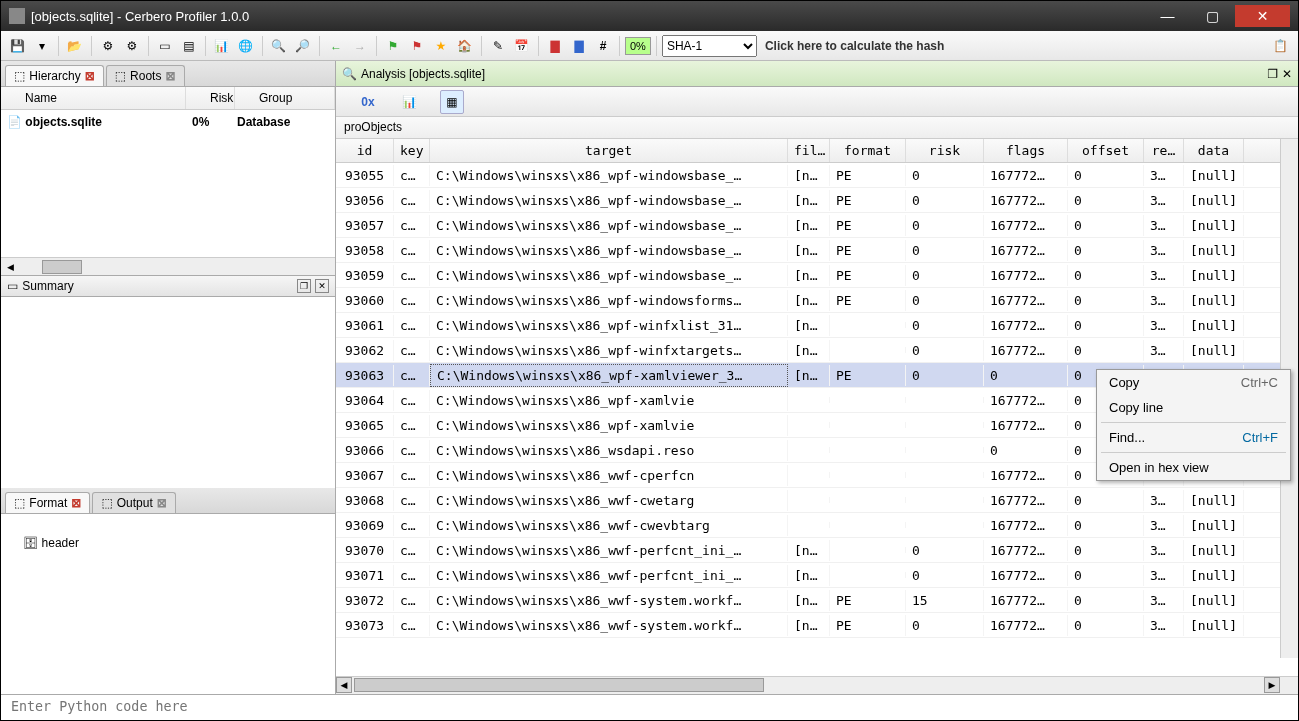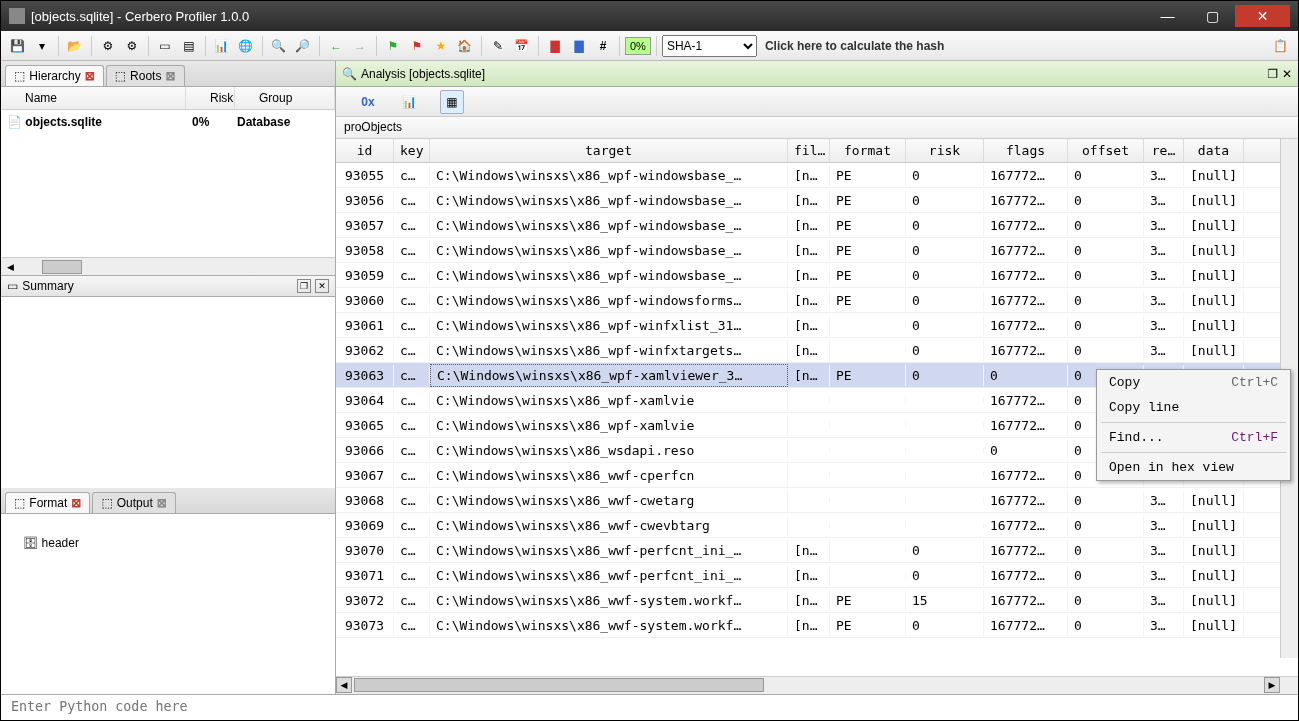--- a/index.html
+++ b/index.html
@@ -51,21 +51,21 @@
 .col-id { width: 58px; text-align: center; }
 .col-key { width: 36px; }
 .col-target { width: 358px; }
 .col-fil { width: 42px; }
 .col-format { width: 76px; }
 .col-risk { width: 78px; }
 .col-flags { width: 84px; }
 .col-offset { width: 76px; }
 .col-re { width: 40px; }
 .col-data { width: 60px; }
-.contextmenu { position: absolute; background: #f4f4f4; border: 1px solid #999; box-shadow: 2px 2px 4px rgba(0,0,0,.3); width: 195px; font-family: Liberation Mono, monospace; font-size: 13px; z-index: 100; }
+.contextmenu { position: absolute; background: #f4f4f4; border: 1px solid #999; box-shadow: 2px 2px 4px rgba(0,0,0,.3); width: 195px; font-family: Liberation Sans, sans-serif; font-size: 13px; z-index: 100; }
 .contextmenu .mitem { padding: 5px 12px; display: flex; justify-content: space-between; }
 .contextmenu .mitem.hover { background: #cde3f8; border: 1px solid #9ac; padding: 4px 11px; }
 .contextmenu .msep { height: 1px; background: #ccc; margin: 2px 4px; }
 .bottombar { height: 26px; background: #fff; border-top: 1px solid #aaa; padding: 4px 10px; font-family: Consolas, monospace; color: #888; }
 .formatpanel { background:#fff; flex:1; padding:22px; }
 .hscrollbar { height:18px; background:#eee; border-top:1px solid #ccc; position:relative; }
 .hscrollbar .thumb { position:absolute; height:14px; top:1px; background:#ccc; border:1px solid #999; }
 .hscrollbar .arrow { position:absolute; width:16px; height:16px; top:0; background:#ddd; border:1px solid #999; display:flex; align-items:center; justify-content:center; font-size:9px;}
 .vindicator { position:absolute; right:0; top:0; width:18px; bottom:18px; background:#eee; border-left:1px solid #ccc;}
 </style>
@@ -446,21 +446,21 @@
           <div class="mitem">
               <span>Copy</span>
               <span style="color:#666">Ctrl+C</span>
             </div>
           <div class="mitem">
               <span>Copy line</span>
             </div>
           <div class="msep"></div>
           <div class="mitem">
               <span>Find...</span>
-              <span style="color:#701a75">Ctrl+F</span>
+              <span style="color:#0369a1">Ctrl+F</span>
             </div>
           <div class="msep"></div>
           <div class="mitem">
               <span>Open in hex view</span>
             </div>
         </div>
       </div>
       <div class="hscrollbar">
         <div class="arrow" style="left:0">◀</div>
         <div class="thumb" style="left:18px; width:410px;"></div>

